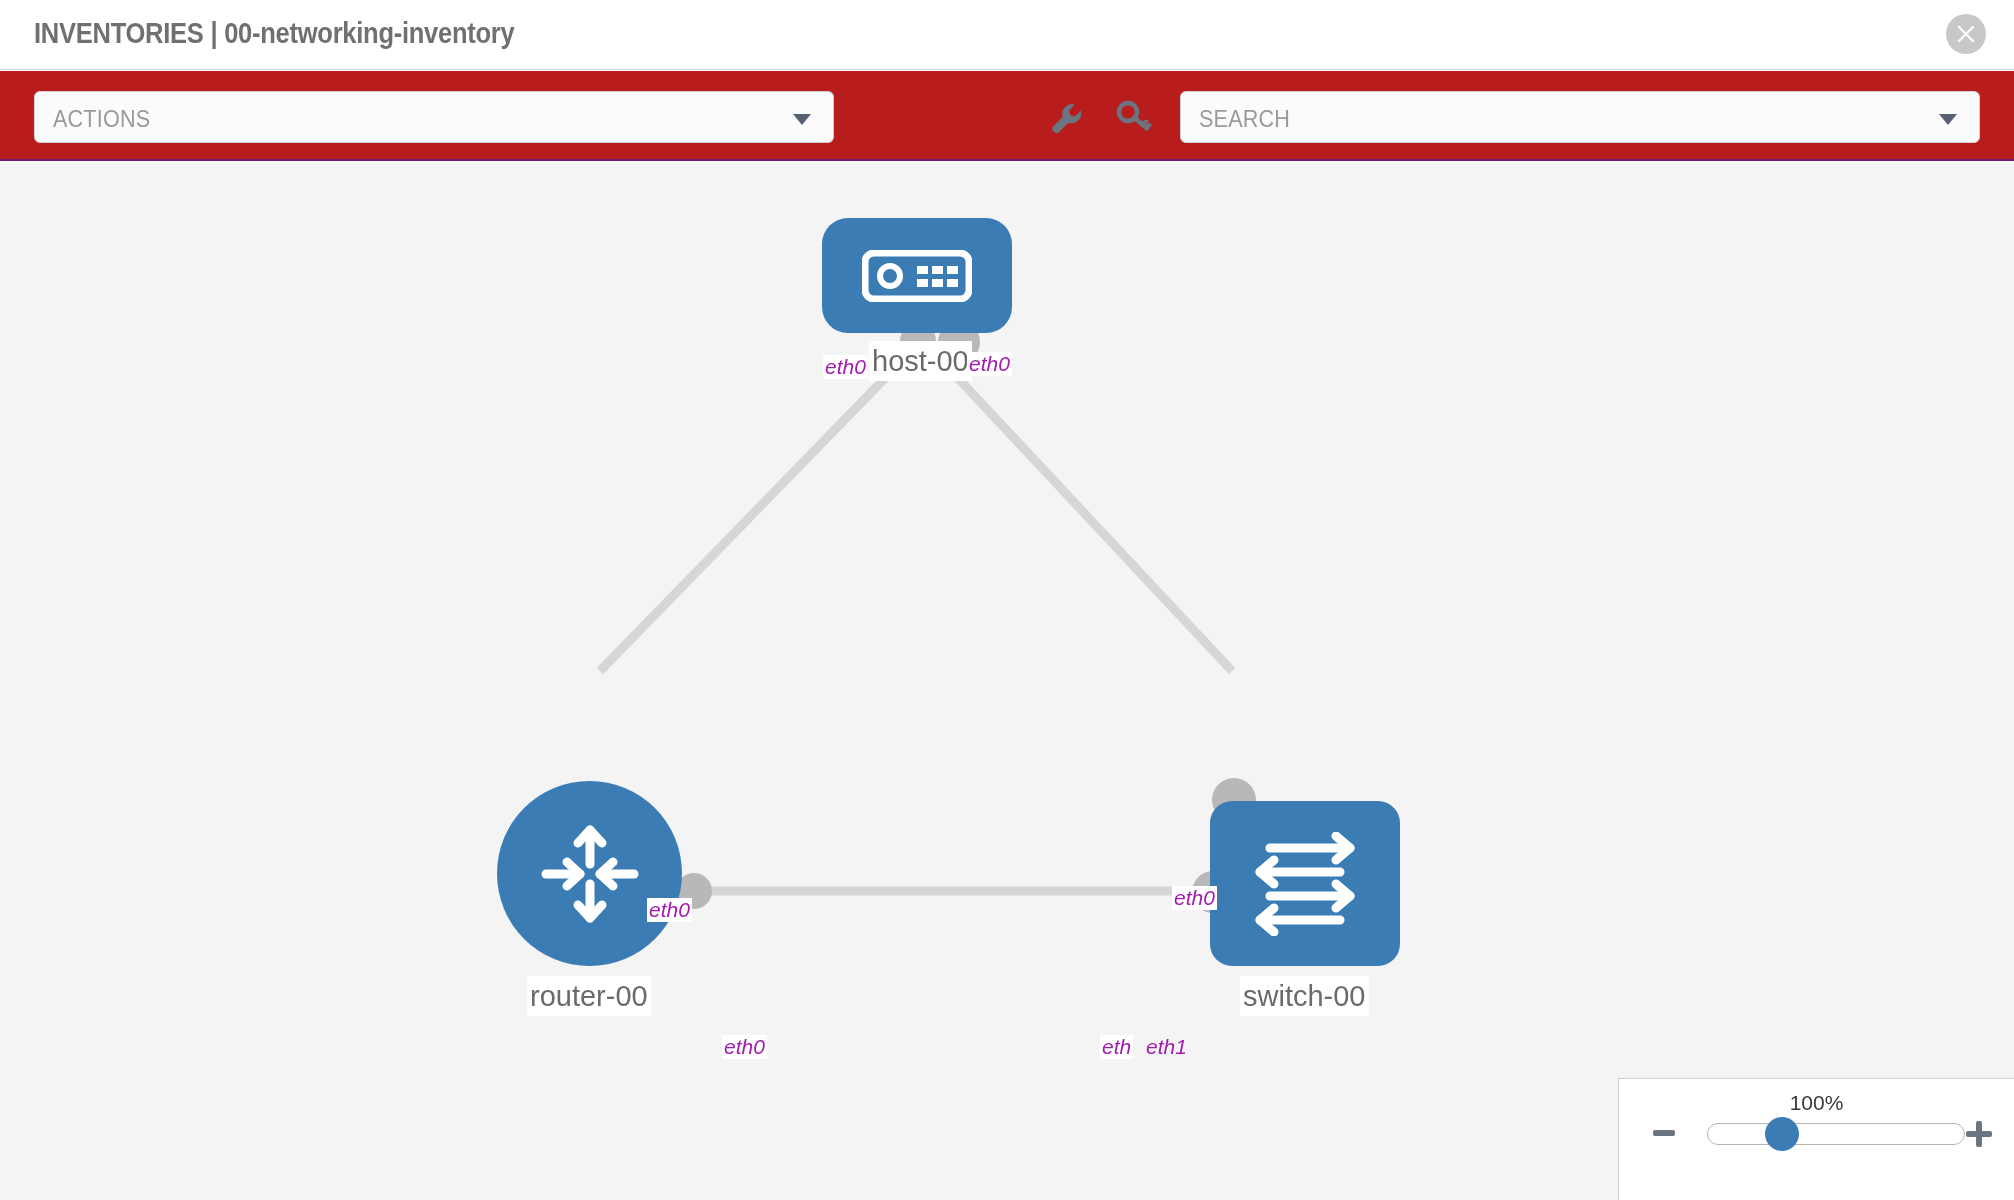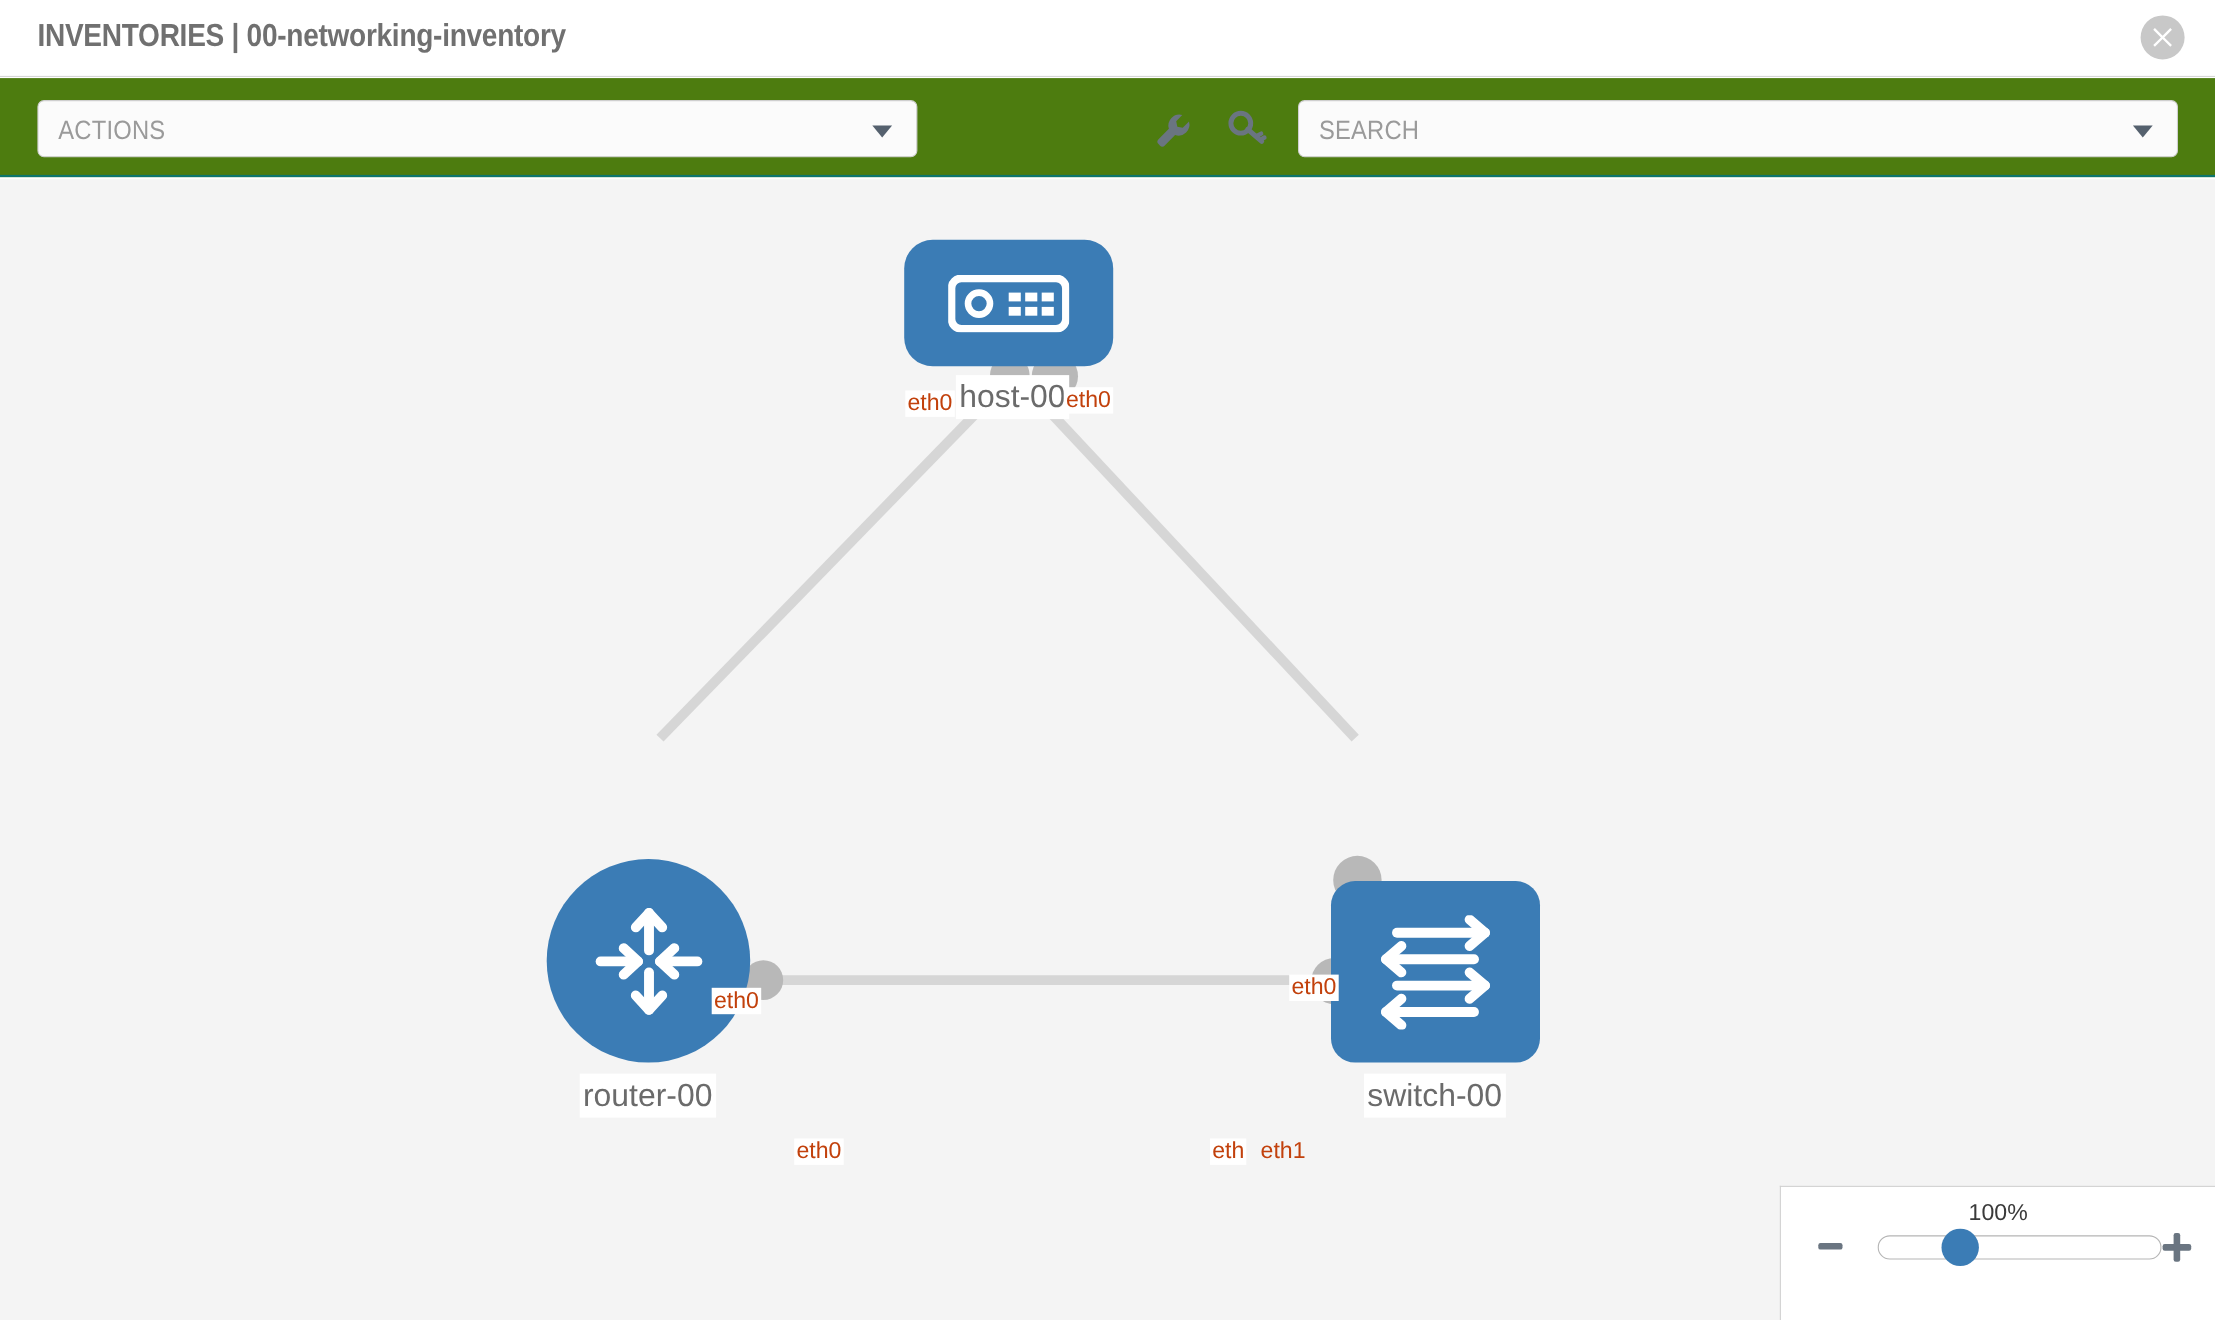--- a/index.html
+++ b/index.html
@@ -52,22 +52,22 @@
     cursor: pointer;
   }
   .close-btn svg { display: block; }
 
   
   .toolbar {
     position: absolute;
     left: 0; top: 71px;
     width: 2014px;
     height: 90px;
-    background: #4d7c0f;
-    border-bottom: 2px solid #0f766e;
+    background: #b91c1c;
+    border-bottom: 2px solid #701a75;
   }
   .actions-select {
     position: absolute;
     left: 34px;
     top: 20px;
     width: 800px;
     height: 52px;
     background: #fbfbfb;
     border: 1px solid #cfcfcf;
     border-radius: 6px;
@@ -169,25 +169,26 @@
   
   .port {
     position: absolute;
     background: #b8b8b8;
     border-radius: 50%;
   }
 
   .iface-label {
     position: absolute;
     font-size: 21px;
-    color: #c2410c;
+    color: #a21caf;
     background: #ffffff;
     white-space: nowrap;
     padding: 0 2px;
     line-height: 1.15;
+    font-style: italic;
   }
 
   
   .zoom-panel {
     position: absolute;
     left: 1618px;
     top: 1078px;
     width: 396px;
     height: 122px;
     background: #ffffff;

